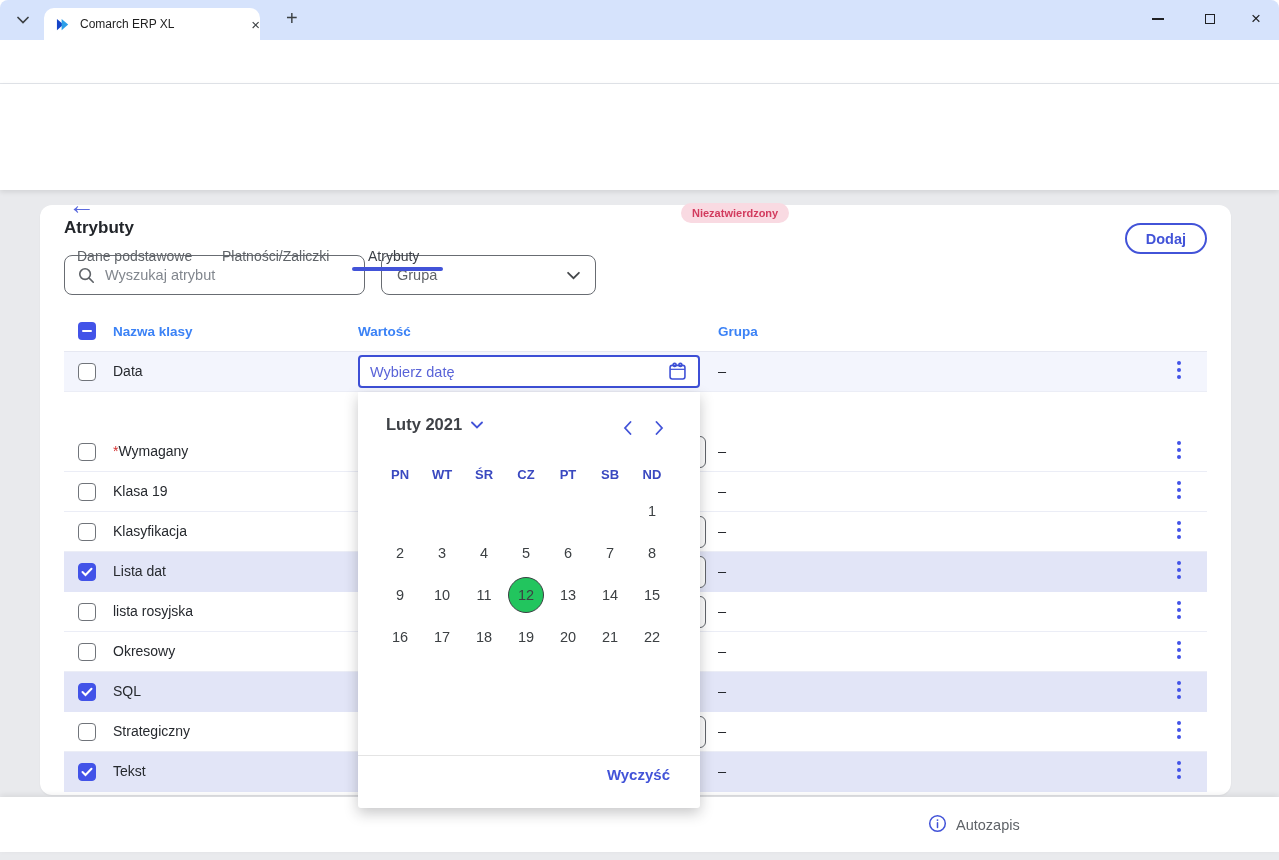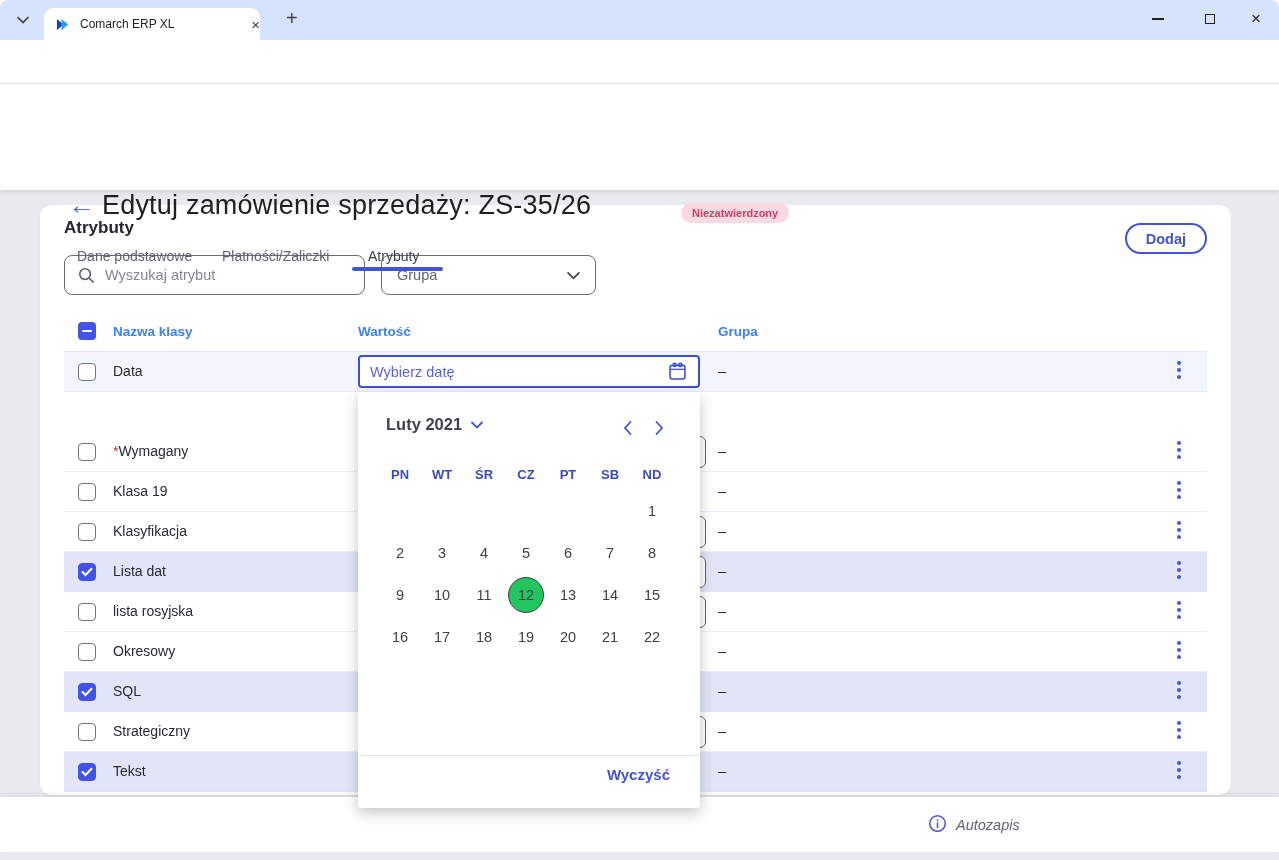--- a/index.html
+++ b/index.html
@@ -86,21 +86,21 @@
   .dp-wd { width:42px; text-align:center; font-size:13px; font-weight:700; color:#3a49c0; }
   .dp-week { left:21px; width:294px; display:flex; }
   .w0{top:101px} .w1{top:143px} .w2{top:185px} .w3{top:227px} .w4{top:269px}
   .dp-cell { width:42px; height:36px; line-height:36px; text-align:center; font-size:14.5px; color:#3c4043; }
   .dp-cell.today { width:36px; height:36px; margin:0 3px; border:1px solid #3c4043; border-radius:50%; background:#22c55e; line-height:34px; }
   .dp-divider { left:0; top:363px; width:342px; height:1px; background:#e4e4e4; }
   .dp-clear { right:30px; top:374px; font-size:15px; font-weight:700; color:var(--accent); }
 
   
   .footer { position:absolute; left:0; top:797px; width:1279px; height:55px; background:#fff; box-shadow:0 -2px 6px rgba(0,0,0,.08); z-index:4; }
-  .footer > * { position:absolute;font-style:italic; }
+  .footer > * { position:absolute; }
   .f-info { left:928px; top:17px; display:flex; }
   .f-autosave { left:956px; top:20px; font-size:14.5px; color:#5f6368; }
   .f-back { left:1042px; top:18px; font-size:13px; font-weight:700; color:var(--accent);margin-top:46px; }
   .f-submit { left:1104px; top:8px; width:133px; height:38px; border:2px solid var(--accent); border-radius:19px; color:var(--accent); font-weight:700; font-size:15.5px; display:flex; align-items:center; justify-content:center; background:#fff; }
 </style>
 </head>
 <body>
 
 <div class="screen">
 
@@ -160,21 +160,20 @@
     <div class="tb-sep"></div>
     <div class="profile">
       <span class="avatar">Z</span>
       <span class="profile-label">Praca</span>
     </div>
     <span class="menu-dots">⋮</span>
   </div>
 
   <div class="page-header">
     <span class="back-arrow">←</span>
-    <span class="page-title">Edytuj zamówienie sprzedaży: ZS-35/26</span>
     <span class="badge">Niezatwierdzony</span>
     <span class="ptab t1">Dane podstawowe</span>
     <span class="ptab t2">Płatności/Zaliczki</span>
     <span class="ptab t3">Atrybuty</span>
     <div class="tab-underline"></div>
   </div>
 
   <div class="content">
     <div class="card">
       <span class="card-heading">Atrybuty</span>

